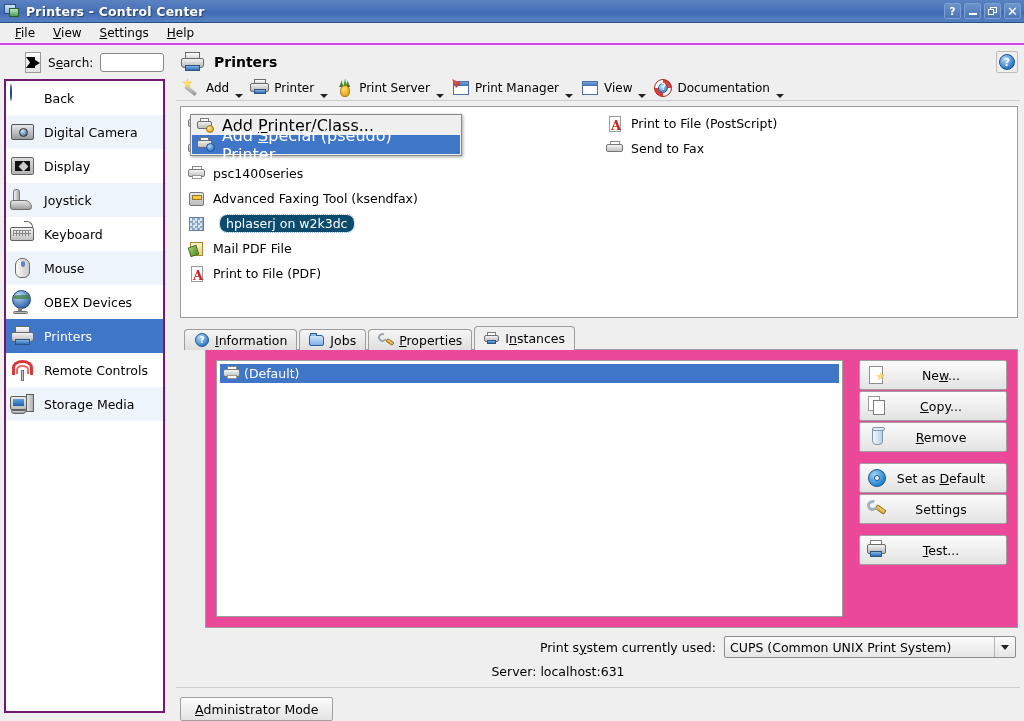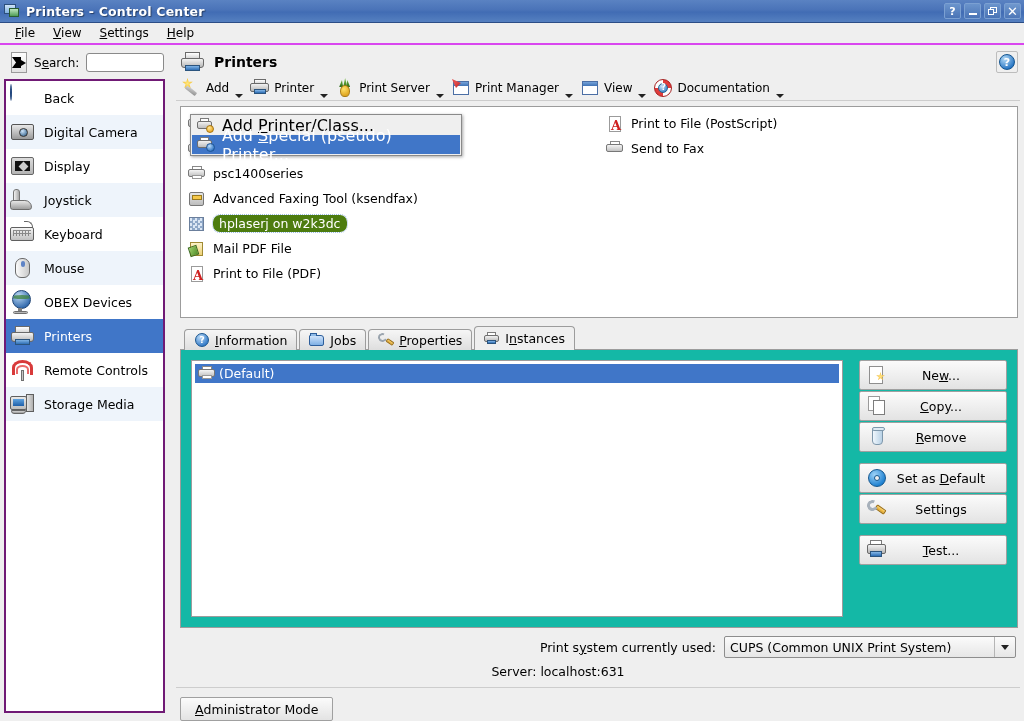--- a/index.html
+++ b/index.html
@@ -127,21 +127,21 @@
     flex: 0 0 170px;
     background: #efefef;
     display: flex;
     flex-direction: column;
     padding: 5px 0 0 0;
     box-sizing: border-box;
   }
   .search-row {
     display: flex;
     align-items: center;
-    padding: 2px 6px 6px 11px;
+    padding: 2px 6px 6px 25px;
     gap: 7px;
   }
   .search-btn {
     width: 22px; height: 21px;
     border: 1px solid #9a9a9a;
     background: linear-gradient(to bottom,#fdfdfd,#e2e2e2);
     display: flex; align-items: center; justify-content: center;
     box-sizing: border-box;
   }
   .search-glyph {
@@ -558,26 +558,27 @@
     gap: 7px;
     height: 25px;
     padding-left: 7px;
     font-size: 12.5px;
     box-sizing: border-box;
   }
   .printer-row.bold { font-weight: bold; }
   .pr-ico { width: 18px; height: 18px; position: relative; flex: 0 0 18px; }
   .pr-label { white-space: nowrap; }
   .pr-label.selected {
-    background: #4d7c0f;
+    background: #0c4a6e;
     color: #fff;
     border-radius: 7px;
     padding: 1px 6px;
     outline: 1px dotted #9bbbe6;
     outline-offset: 0px;
+    margin-left: 7px;
   }
   
   .si-printer { position: absolute; left: 0; top: 4px; width: 17px; height: 8px;
     background: linear-gradient(to bottom,#f4f4f4,#c3c3c3);
     border: 1px solid #777; border-radius: 2px; box-sizing: border-box; }
   .si-printer-top { position: absolute; left: 4px; top: 1px; width: 10px; height: 4px;
     background: #fff; border: 1px solid #888; box-sizing: border-box; }
   .si-printer-out { position: absolute; left: 4px; top: 10px; width: 10px; height: 4px;
     background: #fff; border: 1px solid #999; box-sizing: border-box; }
   .si-fax { position: absolute; left: 1px; top: 2px; width: 15px; height: 14px;
@@ -692,27 +693,28 @@
     background: linear-gradient(to bottom,#f2f2f2,#bcbcbc); border: 1px solid #6f6f6f;
     border-radius: 2px; box-sizing: border-box; }
   .ti-inst-top { position: absolute; left: 3px; top: 1px; width: 9px; height: 4px;
     background: #fff; border: 1px solid #7c7c7c; box-sizing: border-box; }
   .ti-inst-out { position: absolute; left: 3px; top: 9px; width: 9px; height: 4px;
     background: linear-gradient(to bottom,#86b8e8,#2c6cb3); border: 1px solid #2b547e; box-sizing: border-box; }
 
   .tab-panel {
     flex: 1 1 auto;
     border: 1px solid #9c9c9c;
-    background: #14b8a6;
+    background: #ec4899;
     margin-top: -1px;
     padding: 10px;
     display: flex;
     gap: 16px;
     min-height: 0;
     box-sizing: border-box;
+    margin-left: 25px;
   }
   .instances-list {
     flex: 1 1 auto;
     border: 1px solid #9c9c9c;
     background: #fff;
     padding: 3px;
     box-sizing: border-box;
     min-width: 0;
   }
   .inst-row {

